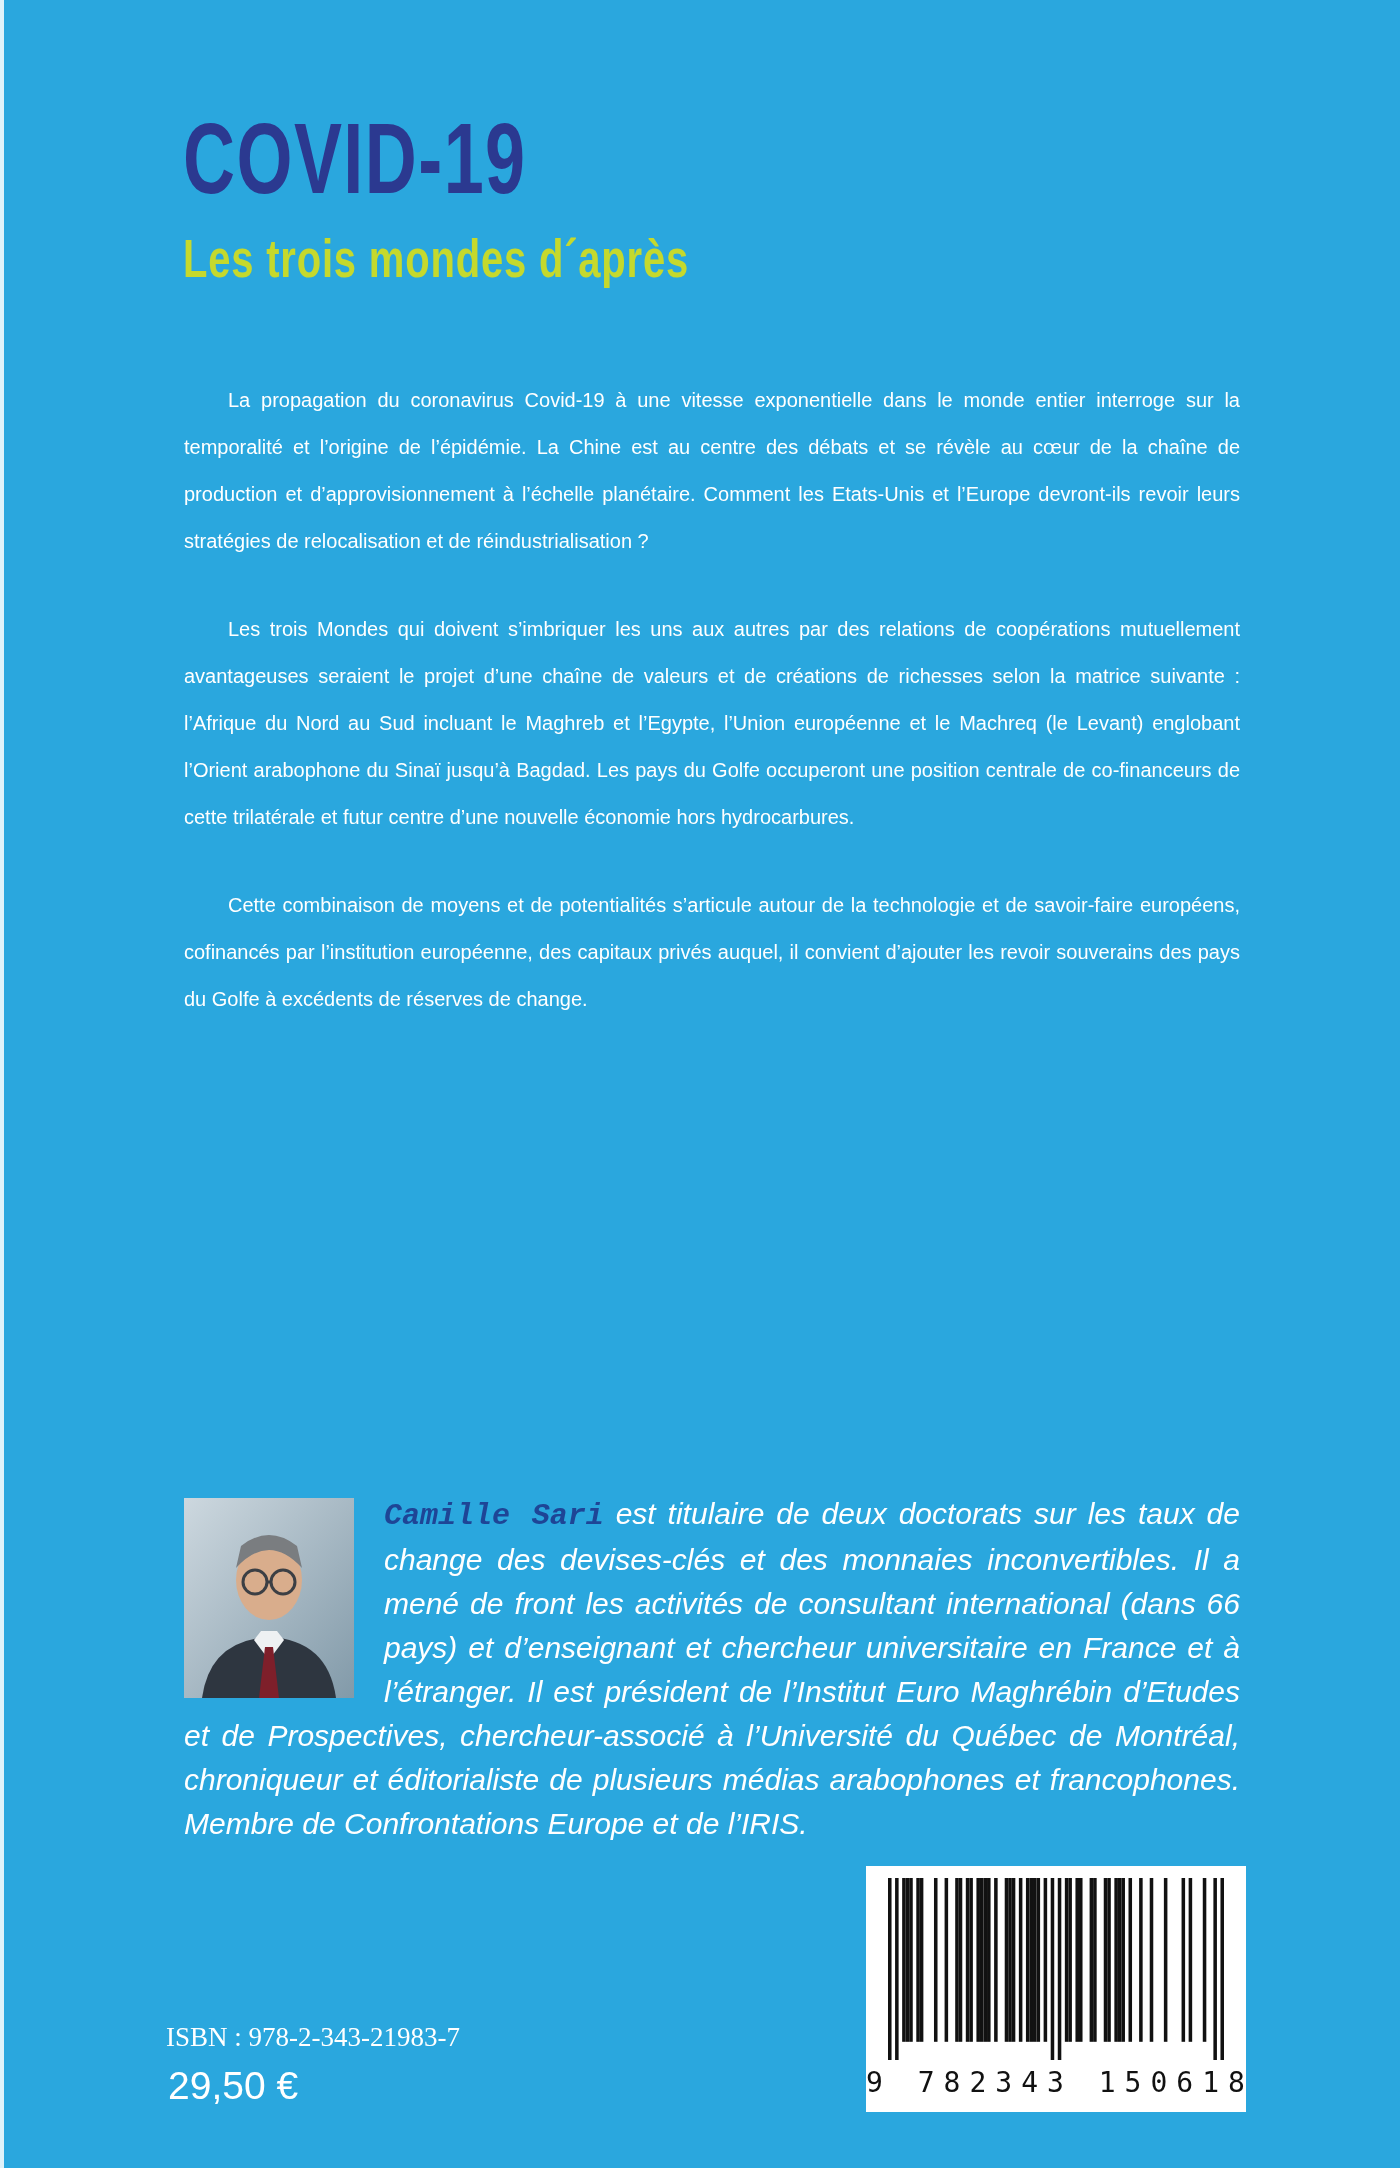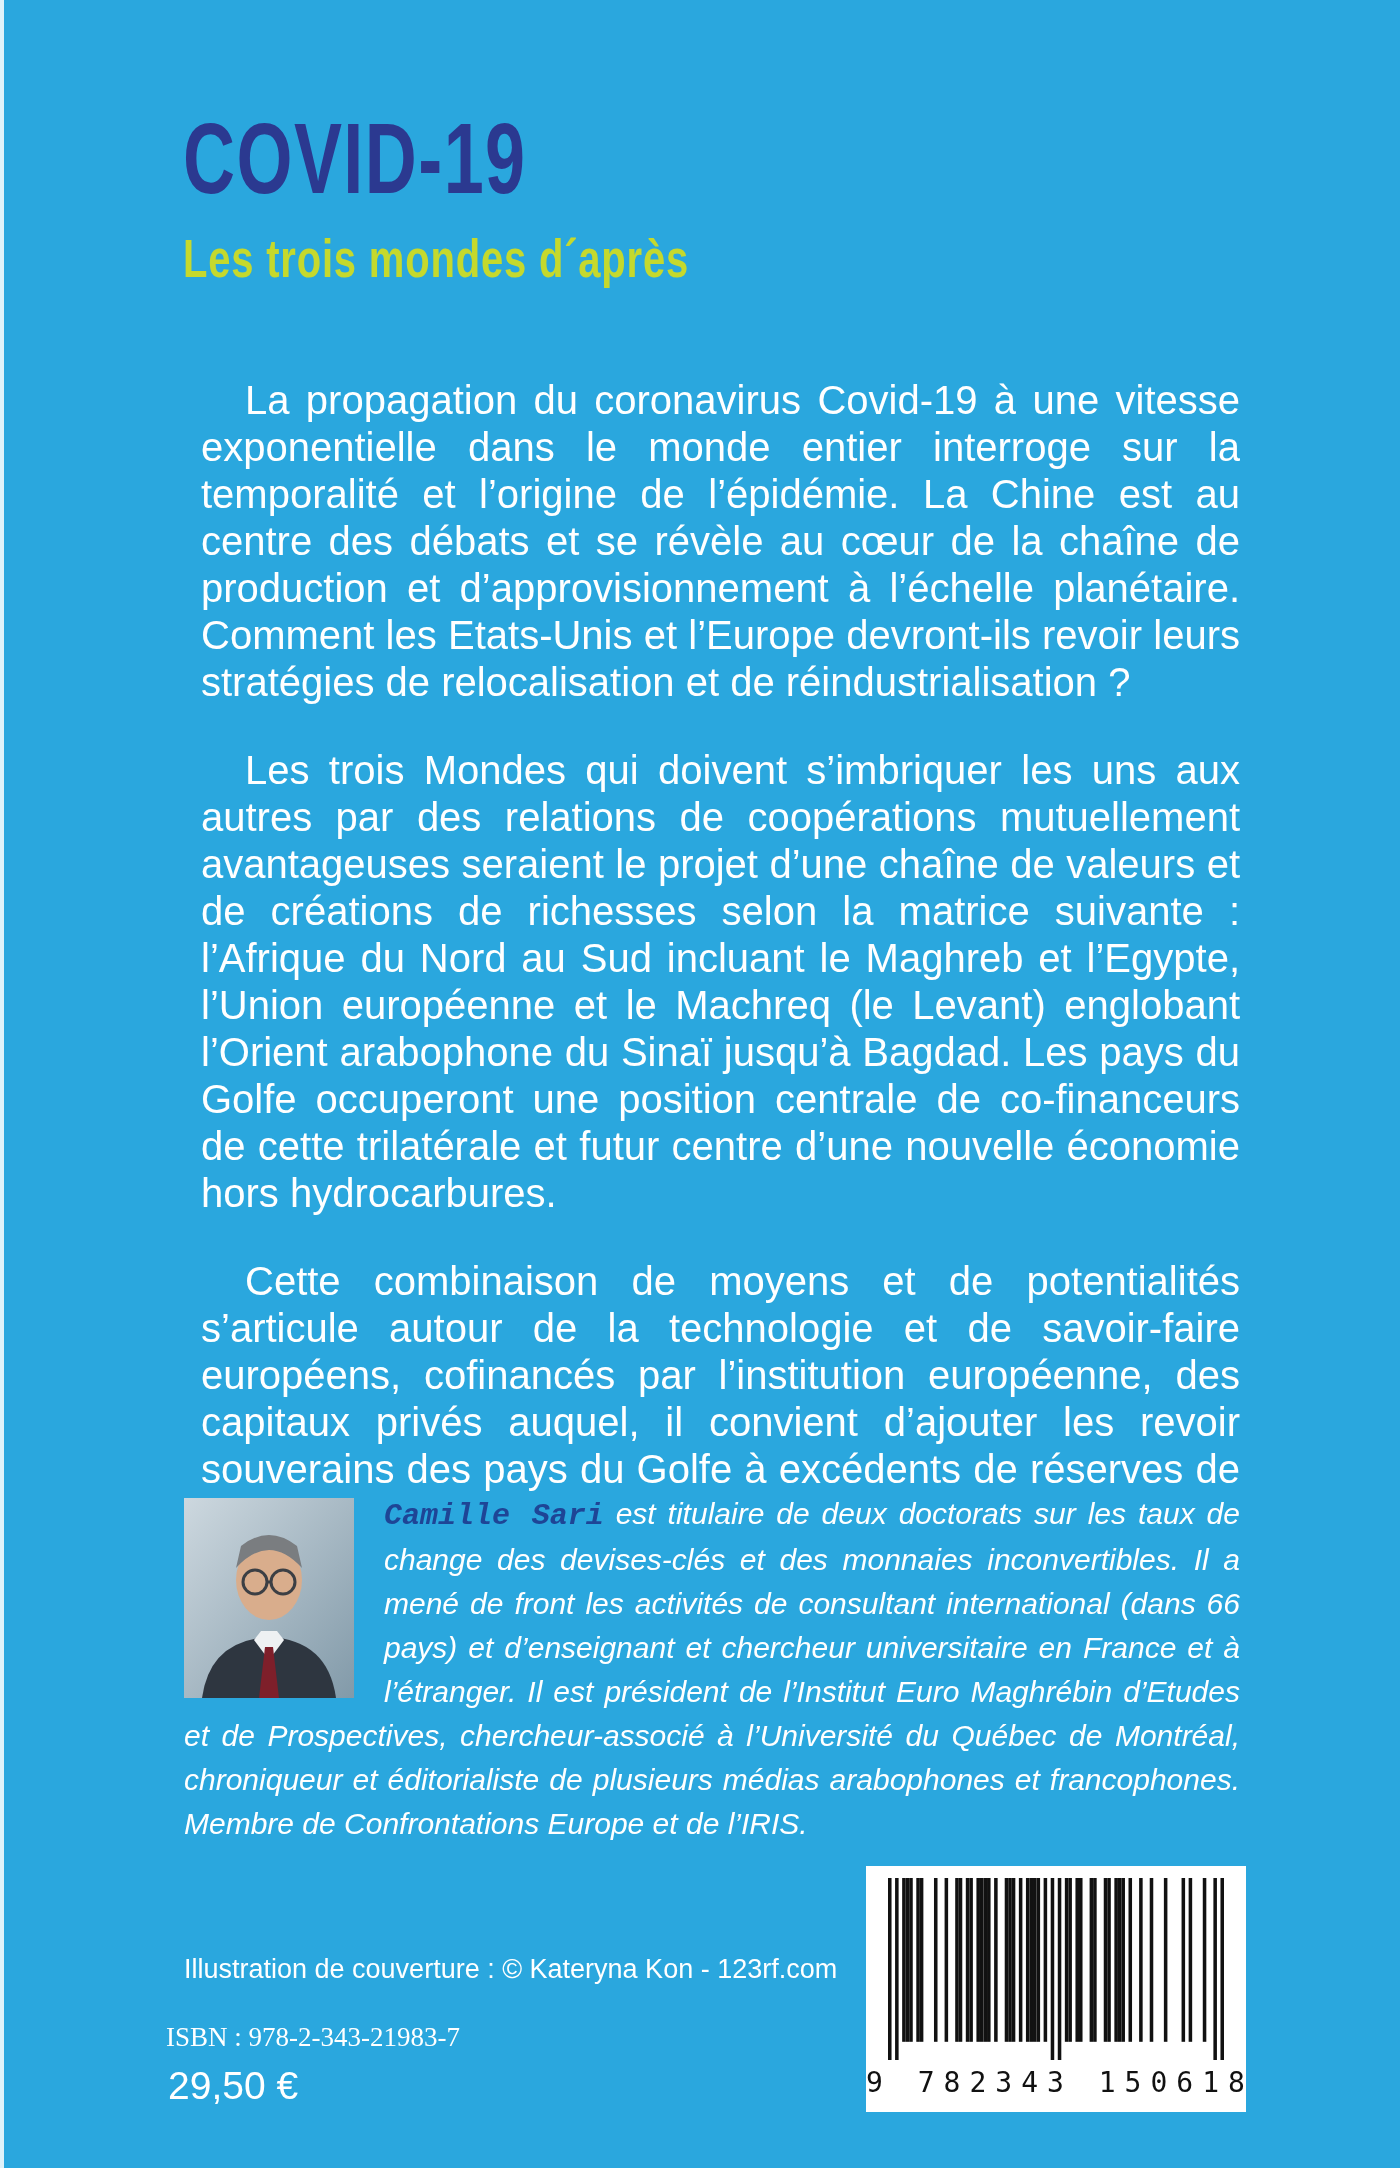--- a/index.html
+++ b/index.html
@@ -37,24 +37,24 @@
     font-size:50px;font-weight:700;line-height:1;
     color:var(--subtitle);
     transform:scale(.80,1.08);transform-origin:left top;
     white-space:nowrap;
     letter-spacing:1px;
   }
   .blurb{
     position:absolute;left:184px;top:377px;width:1056px;
   }
   .blurb p{
-    font-size:40px;line-height:47px;
+    font-size:20px;line-height:47px;
     text-align:justify;text-indent:44px;
     color:var(--text);
-    margin:0 0 41px 17px;
+    margin:0 0 41px 0;
   }
   .bio{
     position:absolute;left:184px;top:1492px;width:1056px;
   }
   .photo{
     float:left;
     width:170px;height:200px;
     margin:6px 30px 10px 0;
     background:linear-gradient(150deg,#c7d3da 0%,#9fb4c0 55%,#7e97a6 100%);
     overflow:hidden;
@@ -135,21 +135,20 @@
         <ellipse cx="85" cy="82" rx="33" ry="40" fill="#d9ad8c"></ellipse>
         <path d="M52 70 q33 -36 66 0 l-5 -22 q-28 -22 -56 0 z" fill="#7a7d80"></path>
         <circle cx="71" cy="84" r="12" fill="none" stroke="#3c3f44" stroke-width="3"></circle>
         <circle cx="99" cy="84" r="12" fill="none" stroke="#3c3f44" stroke-width="3"></circle>
         <line x1="83" y1="84" x2="87" y2="84" stroke="#3c3f44" stroke-width="3"></line>
       </svg>
     </div>
     <p class="bio-text"><strong class="author">Camille Sari</strong><span> est titulaire de deux doctorats sur les taux de change des devises-clés et des monnaies inconvertibles. Il a mené de front les activités de consultant international (dans 66 pays) et d’enseignant et chercheur universitaire en France et à l’étranger. Il est président de l’Institut Euro Maghrébin d’Etudes et de Prospectives, chercheur-associé à l’Université du Québec de Montréal, chroniqueur et éditorialiste de plusieurs médias arabophones et francophones. Membre de Confrontations Europe et de l’IRIS.</span></p>
   </div>
 
-  <div class="credit">Illustration de couverture : © Kateryna Kon - 123rf.com</div>
 
   <div class="isbn">ISBN : 978-2-343-21983-7</div>
 
   <div class="price">29,50 €</div>
 
   <div class="barcode">
     <svg id="barcode-svg" aria-hidden="true" viewBox="0 0 95 60" preserveAspectRatio="none">
         <rect x="0" y="0" width="1" height="60" fill="#111111"></rect>
         <rect x="2" y="0" width="1" height="60" fill="#111111"></rect>
         <rect x="4" y="0" width="1" height="54" fill="#111111"></rect>

